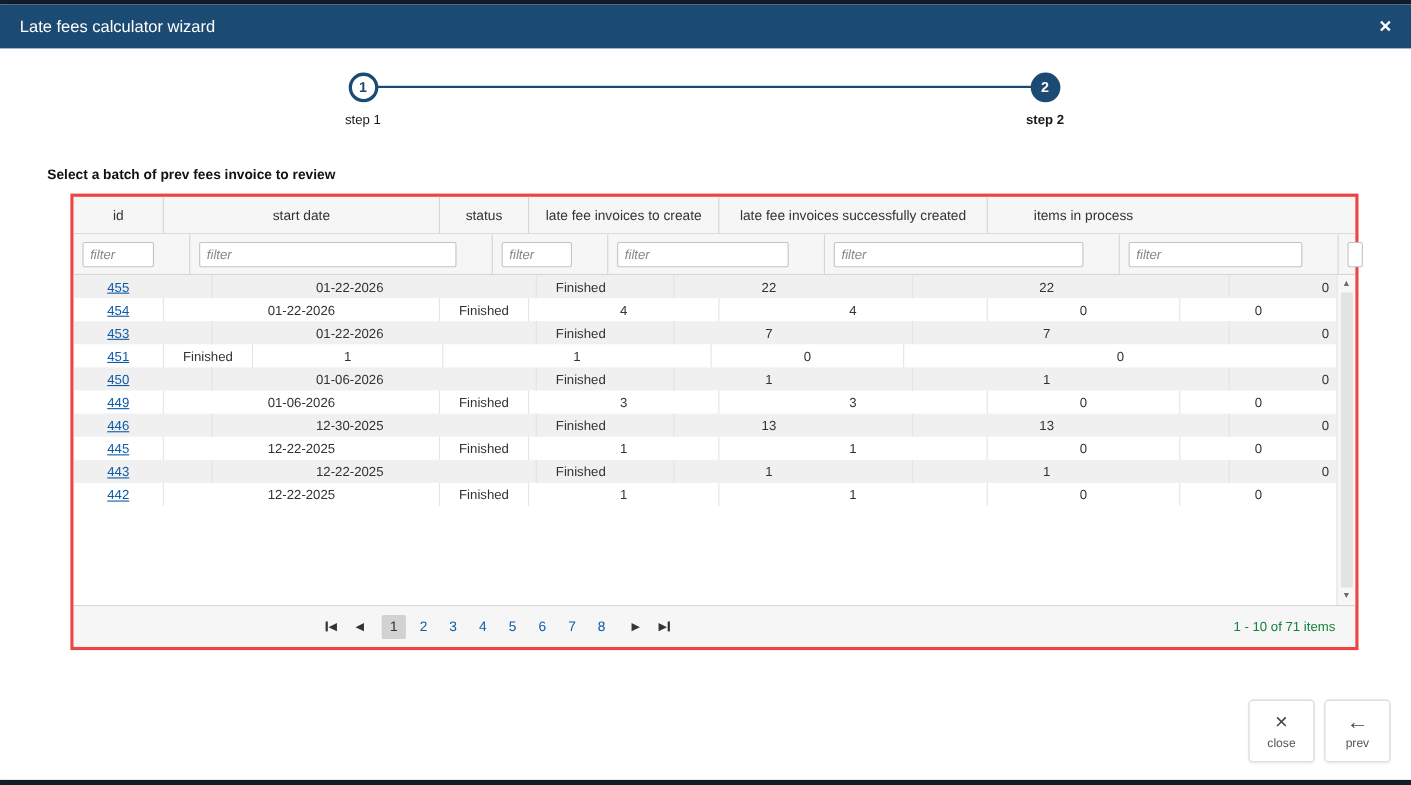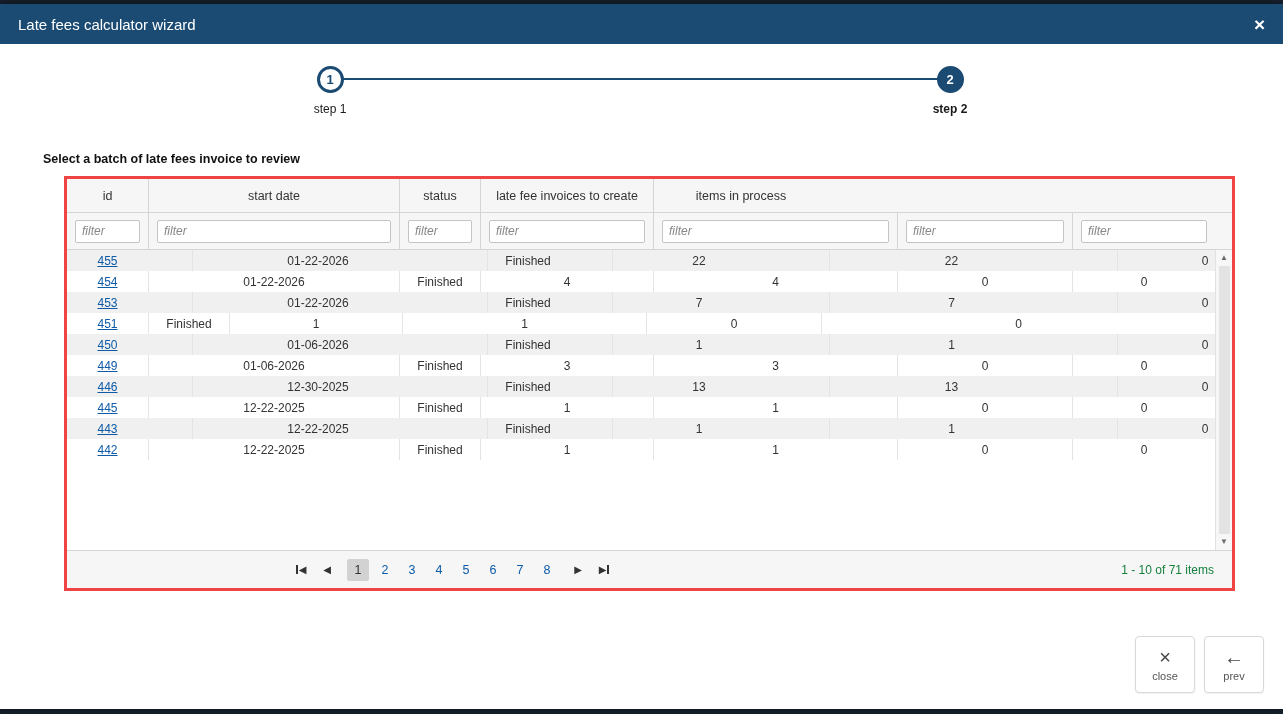--- a/index.html
+++ b/index.html
@@ -37,21 +37,21 @@
   .heading { margin:34px 0 10px 43px; font-size:12.5px; font-weight:bold; color:#111; }
   
   .grid { margin:0 64px; width:1171px; border:3px solid #ef4444; flex:0 0 auto; font-size:12px; }
   .col-0{width:81px;flex:none;} .col-1{width:251px;flex:none;} .col-2{width:81px;flex:none;}
   .col-3{width:173px;flex:none;} .col-4{width:244px;flex:none;} .col-5{width:175px;flex:none;}
   .col-6{flex:1;}
   .grid-header-row { display:flex; height:34px; background:#f6f6f6; border-bottom:1px solid #d5d5d5; padding-right:17px; }
   .hcell { height:100%; display:flex; align-items:center; justify-content:center; text-align:center;
            font-size:12.5px; color:#333; border-left:1px solid #d5d5d5; cursor:pointer; }
   .hcell:first-child { border-left:none; }
-  .grid-filter-row { display:flex; height:37px; background:#f6f6f6; border-bottom:1px solid #d5d5d5; padding-right:17px; align-items:flex-start; }
+  .grid-filter-row { display:flex; height:37px; background:#f6f6f6; border-bottom:1px solid #d5d5d5; padding-right:17px; align-items:flex-start;gap:24px; }
   .fcell { height:100%; display:flex; align-items:center; padding:0 8px; border-left:1px solid #d5d5d5; }
   .fcell:first-child { border-left:none; }
   .fcell input { width:100%; height:23px; border:1px solid #c4c4c4; border-radius:2px; padding:0 6px;
                  font-size:12px; font-family:inherit; color:#333; outline:none; background:#fff; }
   .fcell input::placeholder { font-style:italic; color:#888; }
   .grid-body { position:relative; height:300px; overflow:hidden; background:#fff; }
   .rows { margin-right:17px; }
   .grid-row { display:flex; height:21px; }
   .grid-row.alt { background:#f0f0f0;gap:44px; }
   .cell { height:100%; display:flex; align-items:center; justify-content:center; text-align:center; border-left:1px solid #e4e4e4; }
@@ -96,28 +96,29 @@
     <div class="step step-1 done">
       <div class="circle">1</div>
       <div class="slabel">step 1</div>
     </div>
     <div class="step step-2 active">
       <div class="circle">2</div>
       <div class="slabel">step 2</div>
     </div>
   </div>
 
-  <div class="heading">Select a batch of late fees invoice to review</div>
+  <div class="heading">Select a batch of prev fees invoice to review</div>
 
   <div class="grid">
     <div class="grid-header-row">
       <div class="hcell col-0">id</div>
       <div class="hcell col-1">start date</div>
       <div class="hcell col-2">status</div>
       <div class="hcell col-3">late fee invoices to create</div>
+      <div class="hcell col-4">late fee invoices successfully created</div>
       <div class="hcell col-5">items in process</div>
     </div>
     <div class="grid-filter-row">
       <div class="fcell col-0">
           <input placeholder="filter" style="">
         </div>
       <div class="fcell col-1">
           <input placeholder="filter" style="">
         </div>
       <div class="fcell col-2">

